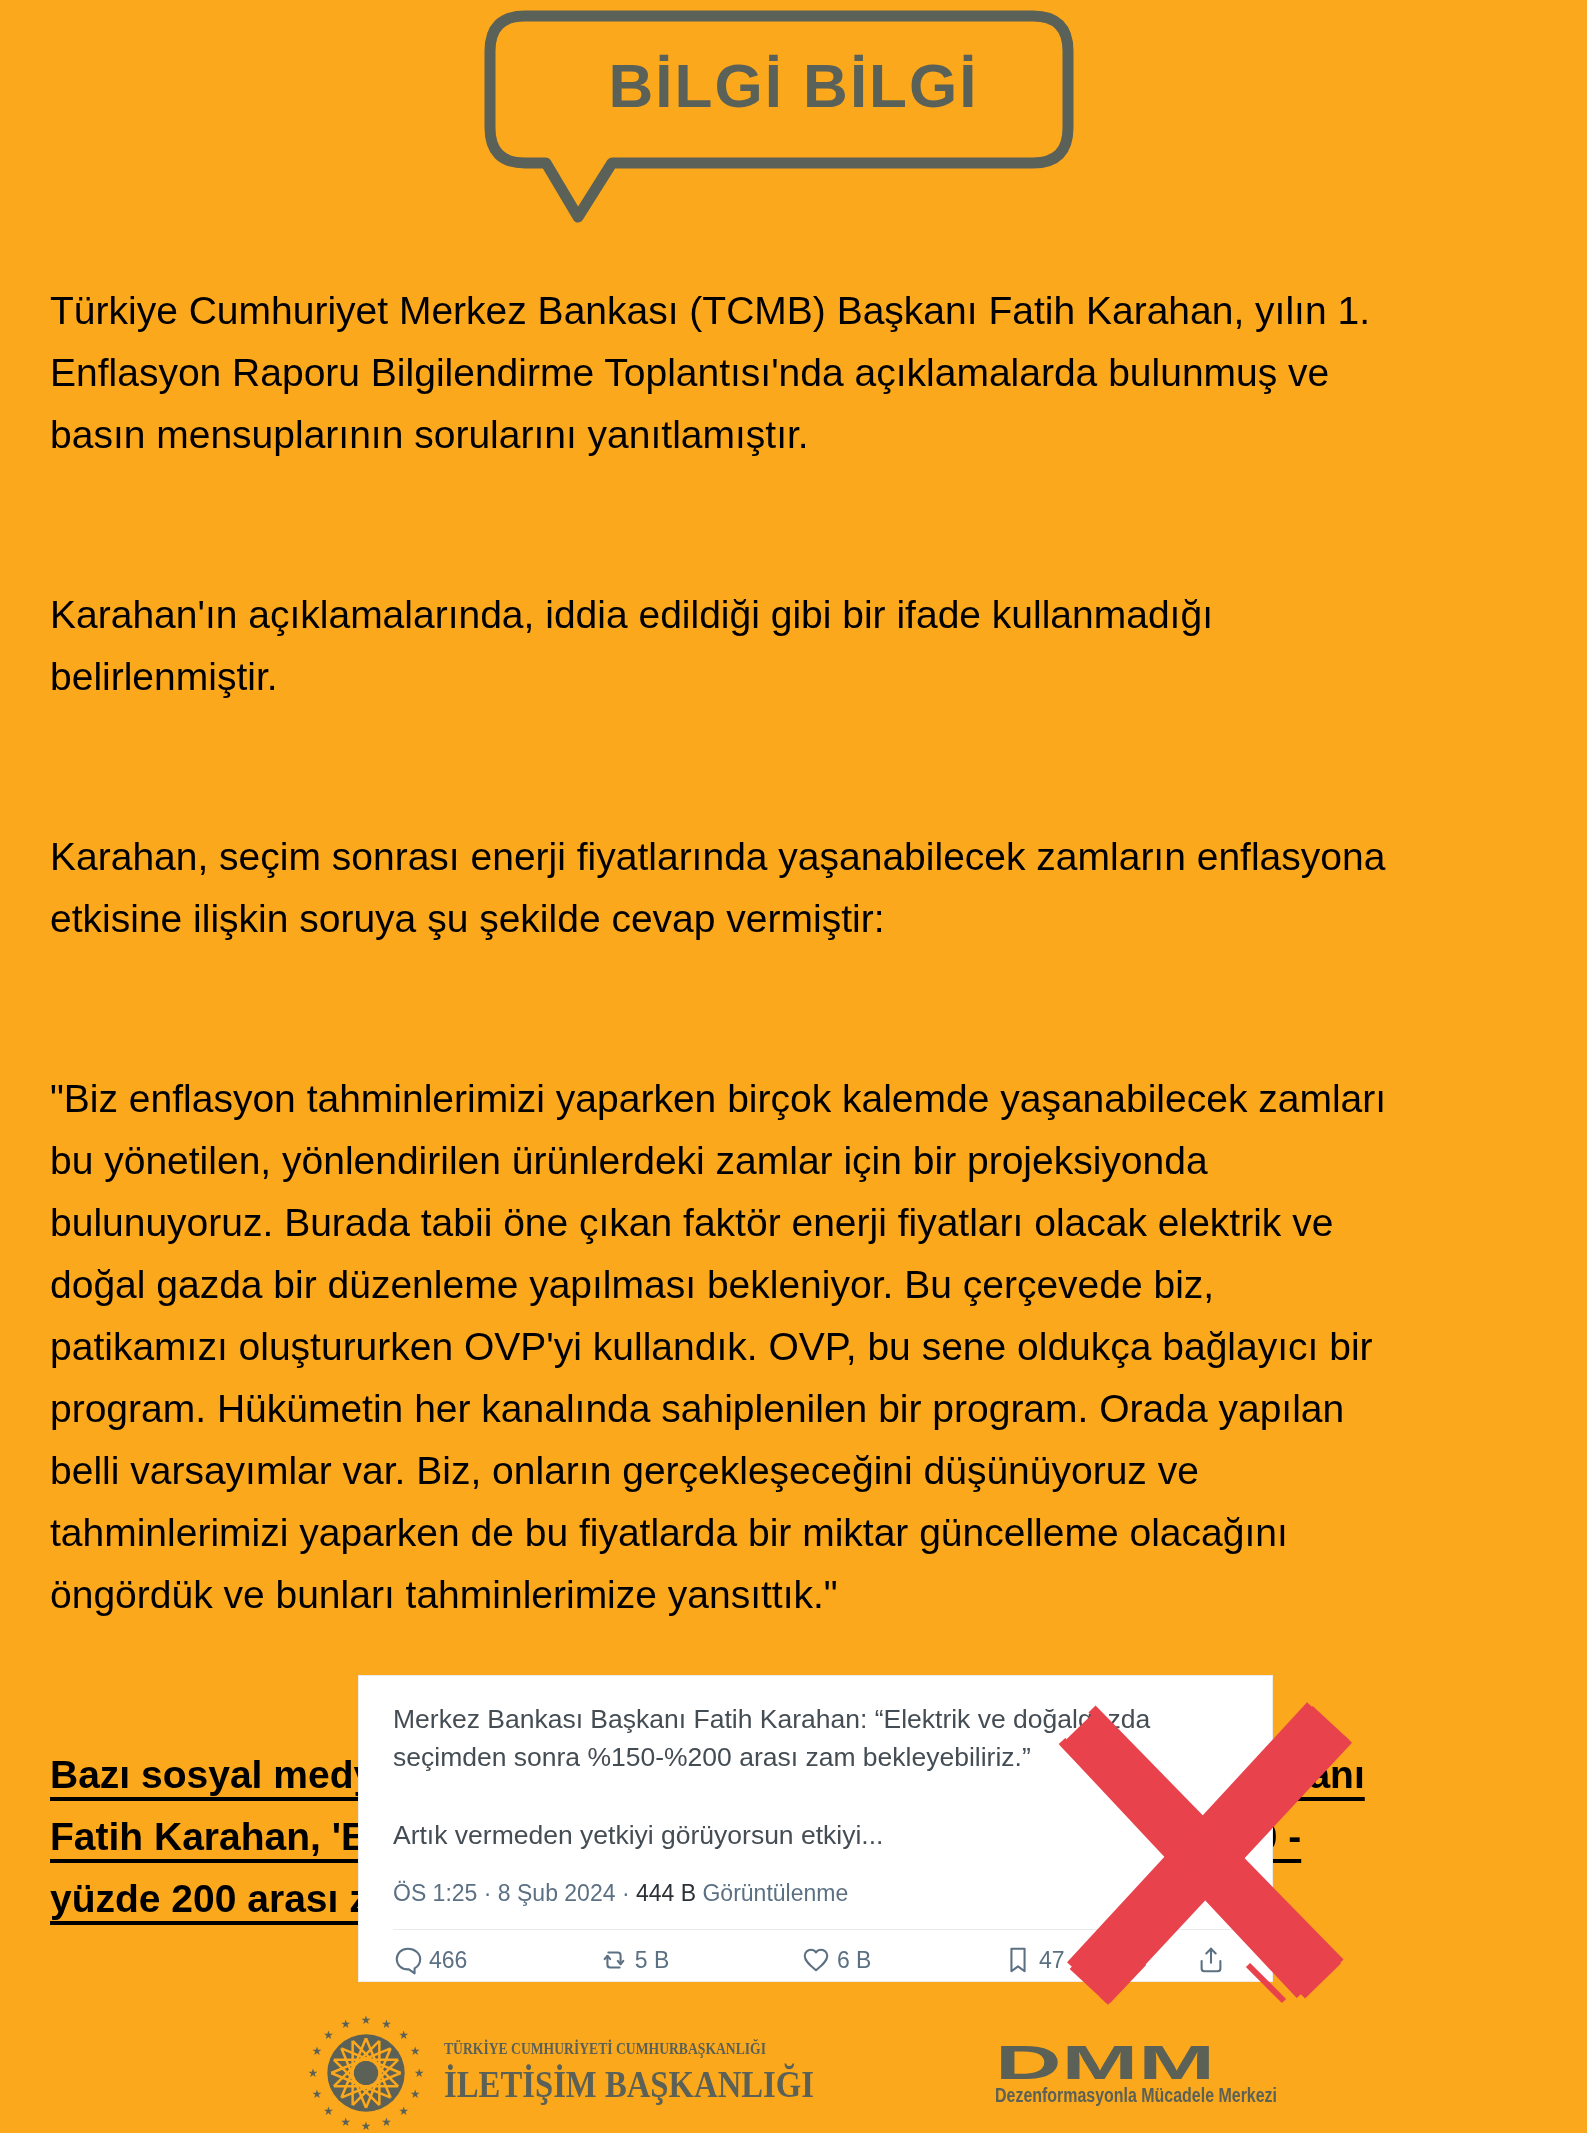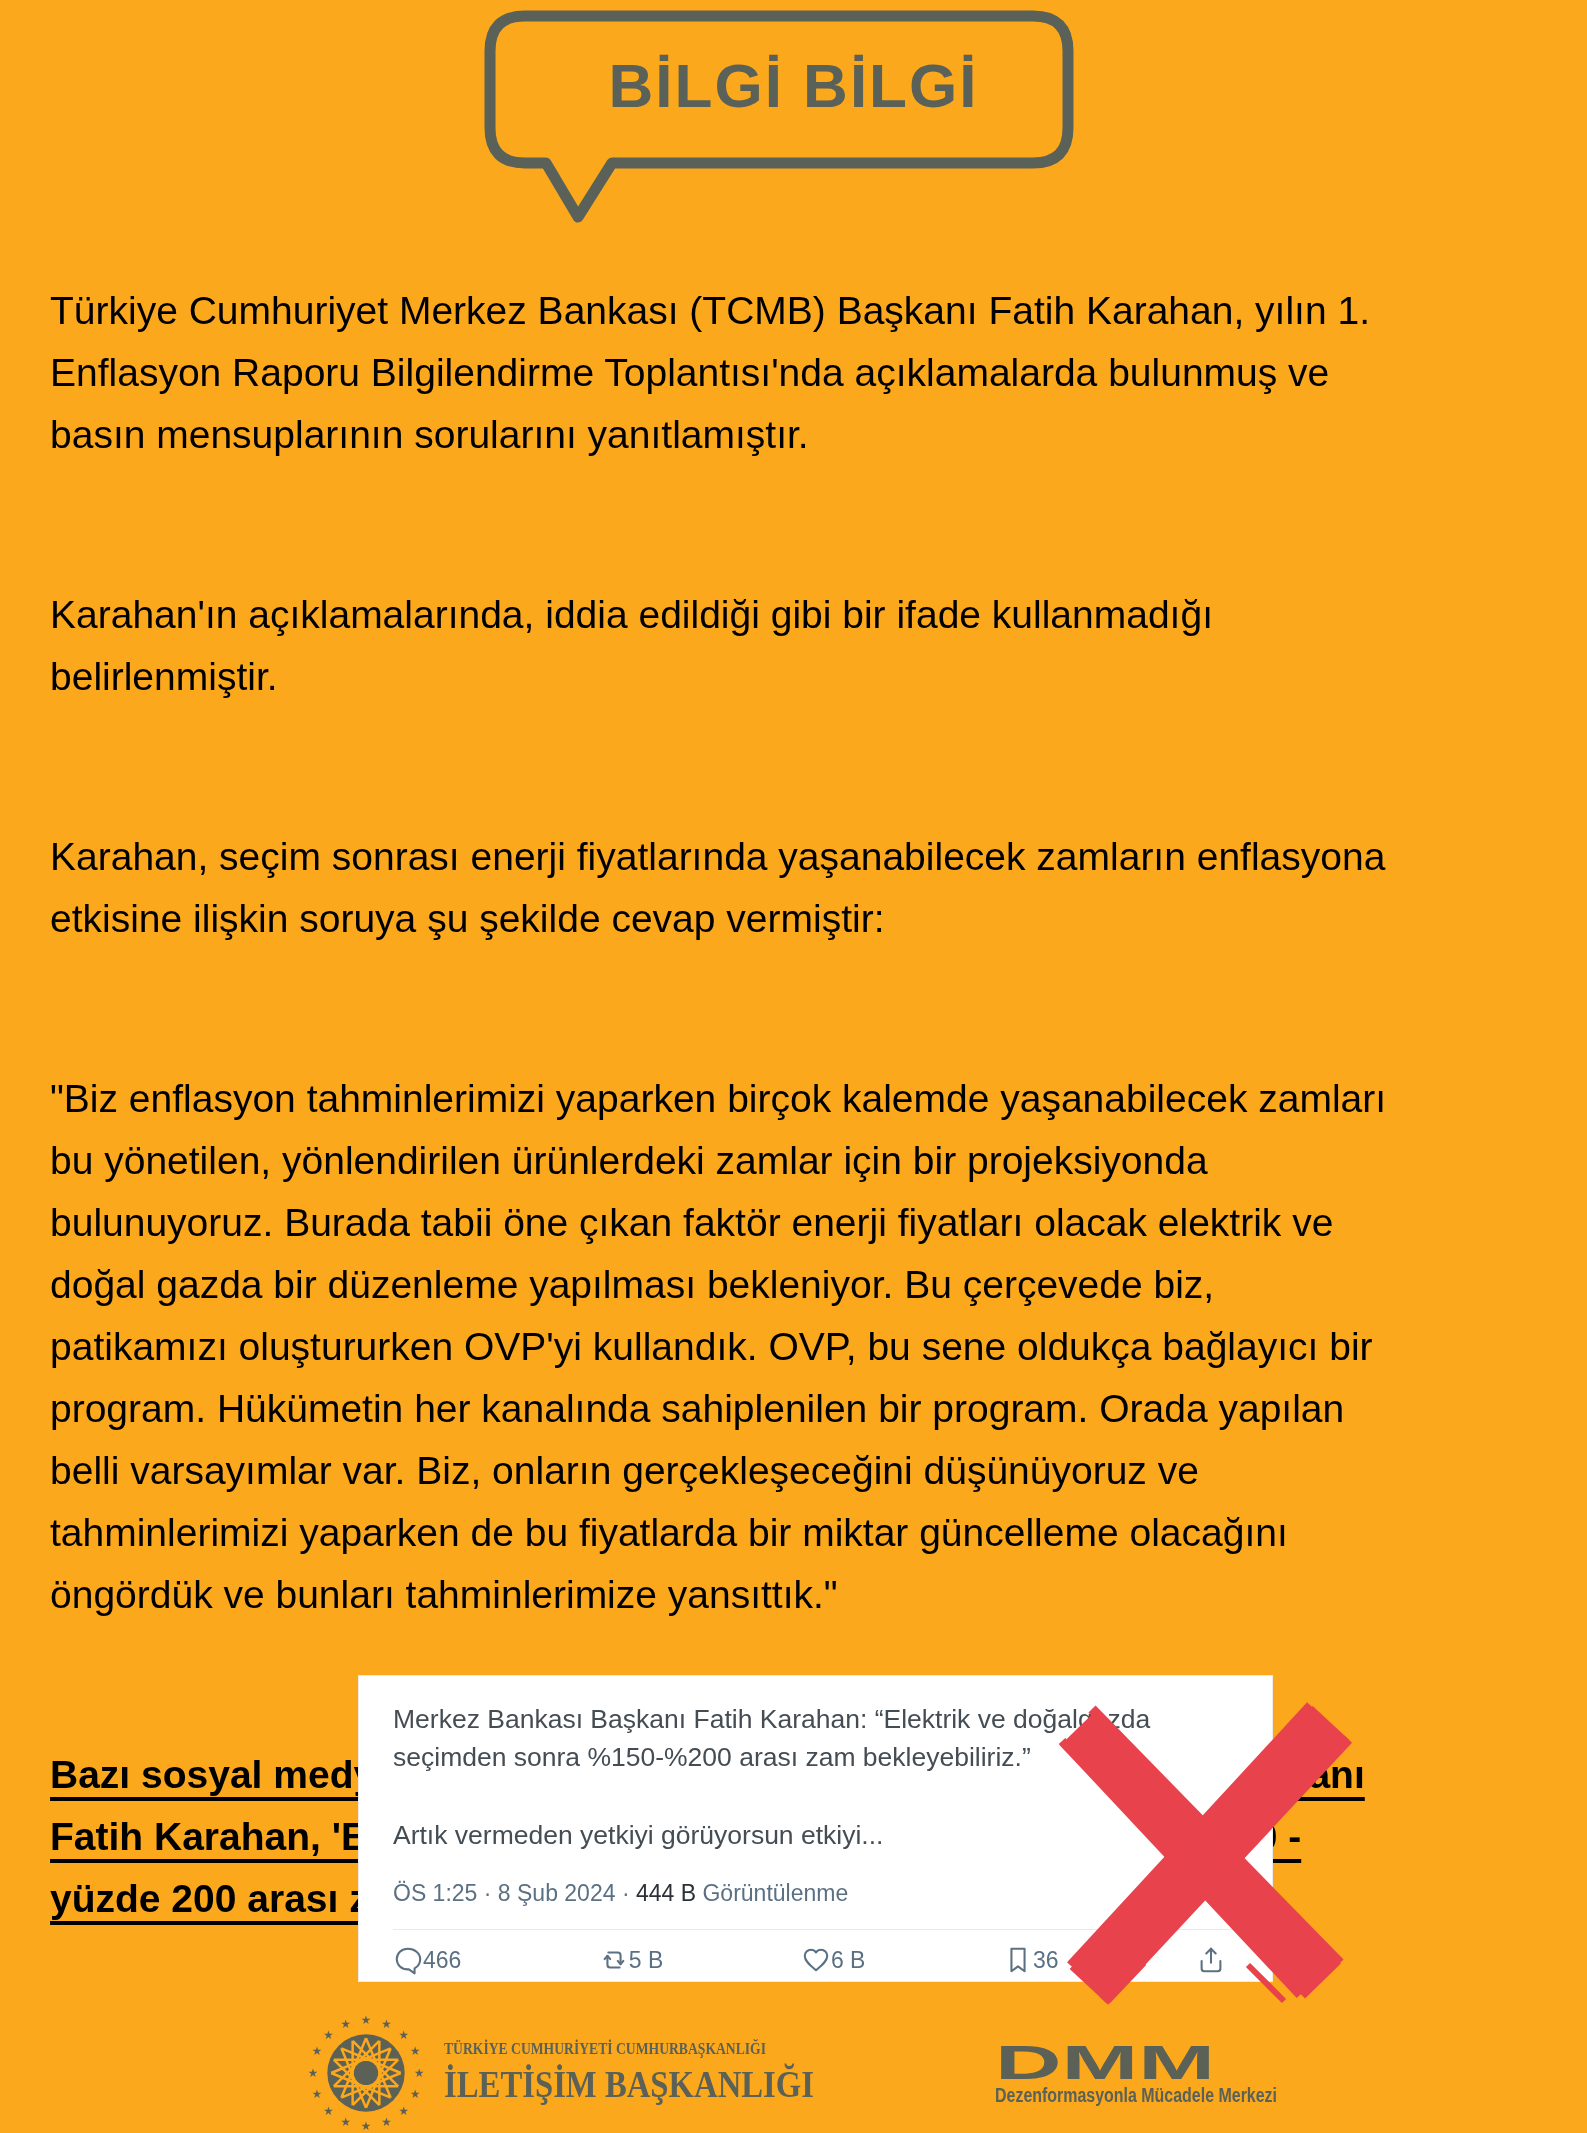--- a/index.html
+++ b/index.html
@@ -60,21 +60,21 @@
     margin-top:26px;
     font-size:23px;color:#5B7083;
   }
   .tweet-meta .views-count{font-weight:400;color:#2B3137;}
   .tweet-divider{border-top:1px solid #E8EAED;margin-top:22px;}
   .tweet-actions{
     display:flex;align-items:center;justify-content:space-between;
     padding:15px 12px 15px 0;
   }
   .tweet-action{
-    display:flex;align-items:center;gap:0;
+    display:flex;align-items:center;gap:6px;
     font-size:23px;color:#5B7083;
     background:none;border:none;padding:0;cursor:pointer;
     font-family:inherit;
   }
   .tweet-action svg{display:block;}
 
   
   .x-mark{position:absolute;left:1048px;top:1683px;z-index:3;}
 
   
@@ -154,21 +154,21 @@
               </svg>
             </span>
           <span>6 B</span>
         </button>
         <button class="tweet-action">
           <span>
               <svg width="30" height="30" viewBox="0 0 32 32" fill="none" stroke="#5B7083" stroke-width="2.2" stroke-linecap="round" stroke-linejoin="round">
                 <path d="M9 4 h14 v24 l-7-5.2 L9 28 Z"></path>
               </svg>
             </span>
-          <span>36</span>
+          <span>47</span>
         </button>
         <button class="tweet-action">
           <span>
               <svg width="30" height="30" viewBox="0 0 32 32" fill="none" stroke="#5B7083" stroke-width="2.2" stroke-linecap="round" stroke-linejoin="round">
                 <path d="M16 4 v15"></path>
                 <path d="M16 4 l-5 5"></path>
                 <path d="M16 4 l5 5"></path>
                 <path d="M6 17 v8 a3 3 0 0 0 3 3 h14 a3 3 0 0 0 3 -3 v-8"></path>
               </svg>
             </span>

